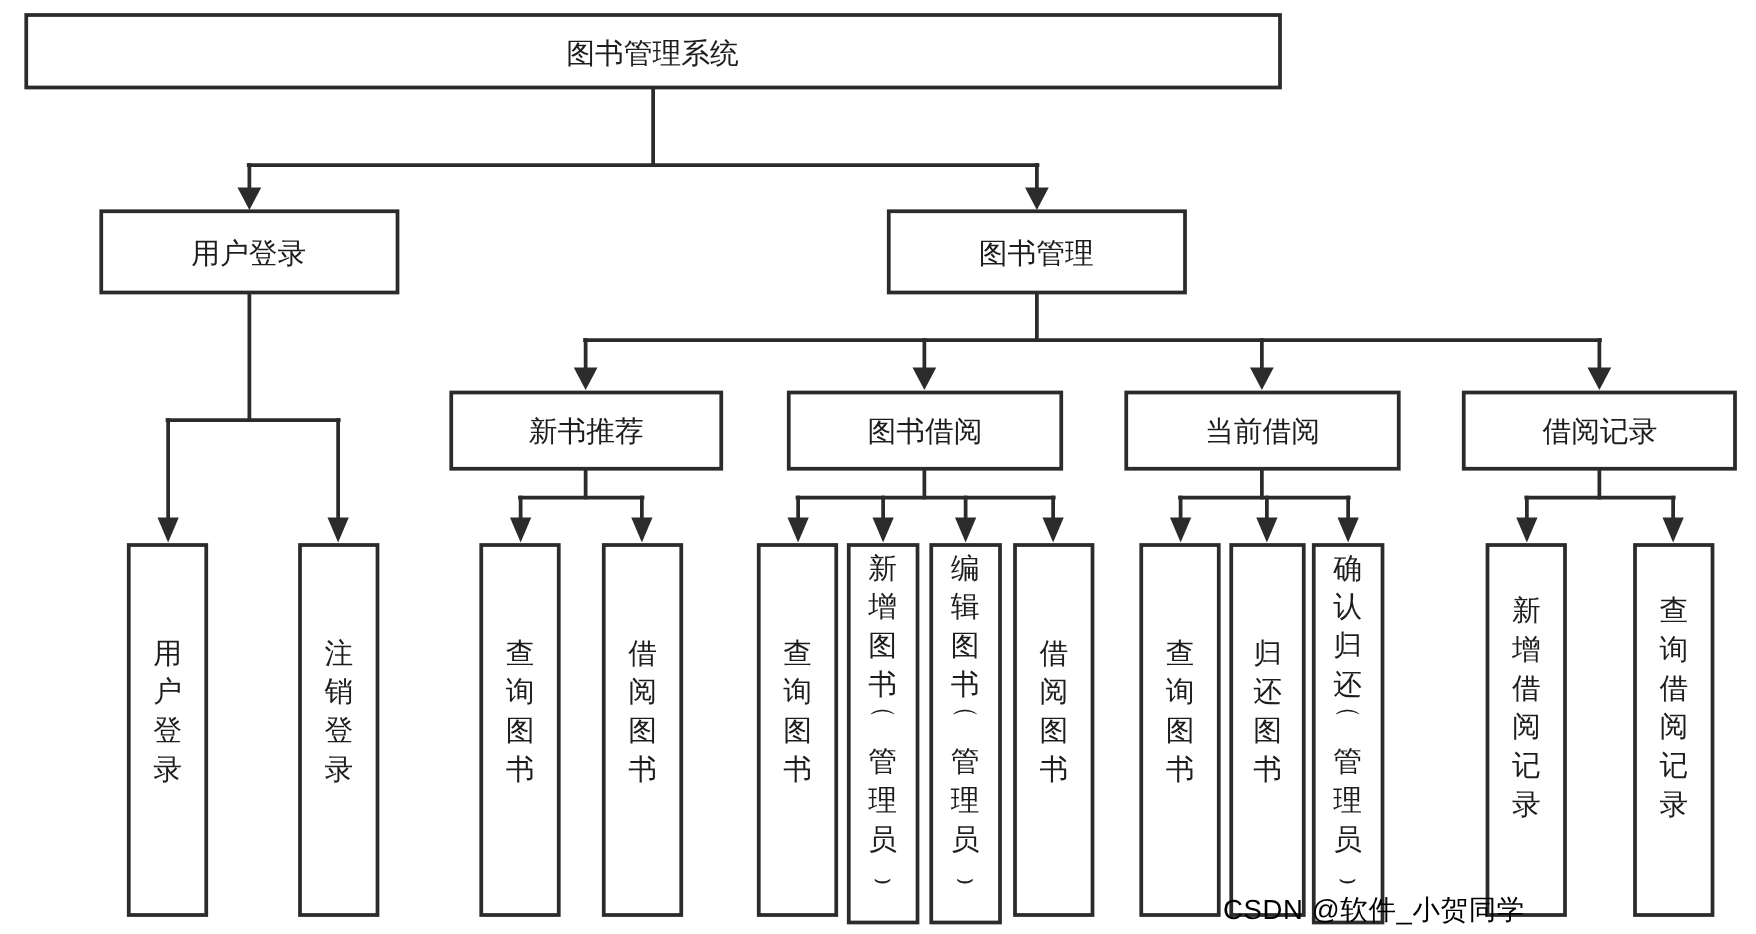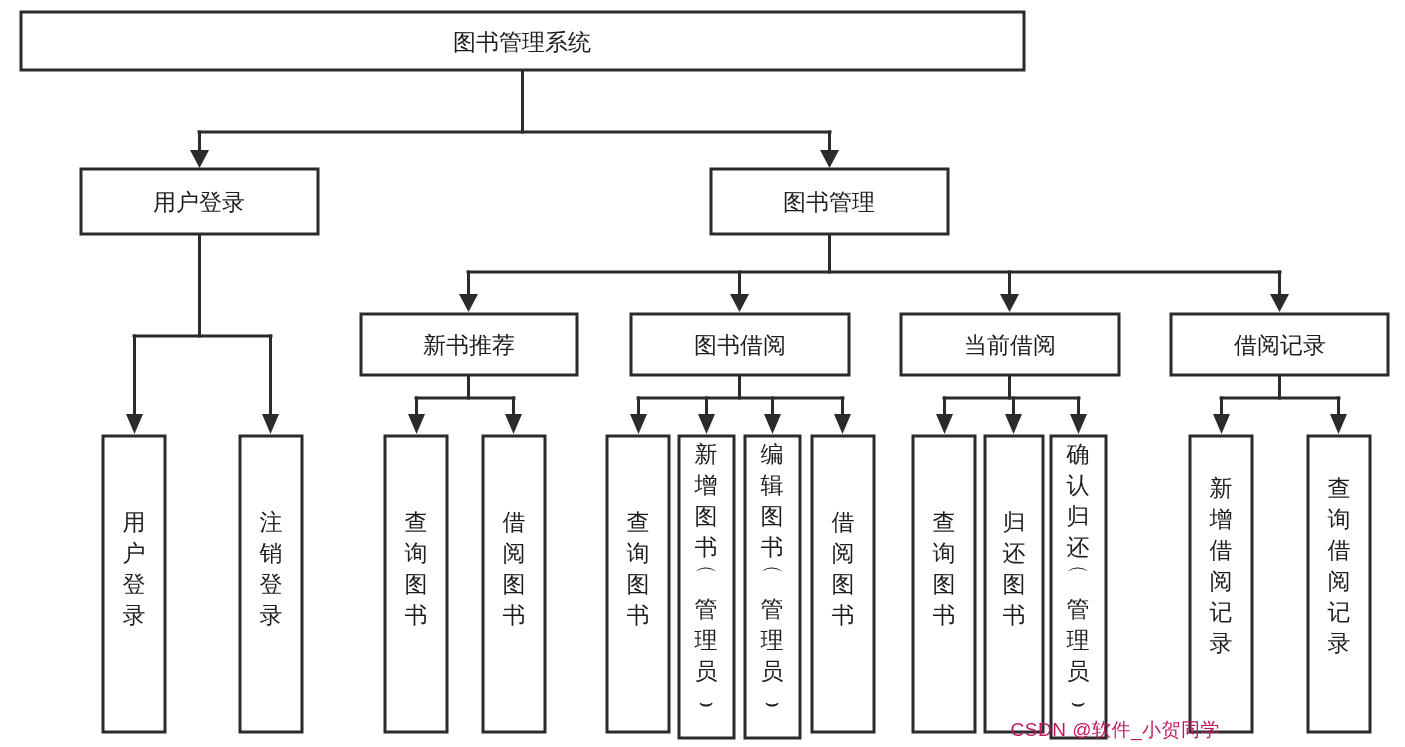--- a/index.html
+++ b/index.html
@@ -52,22 +52,22 @@
     font-family: "Liberation Sans", "DejaVu Sans", sans-serif;
     font-size: 23px;
     fill: #1d1d1d;
     text-anchor: middle;
   }
   .watermark {
     position: absolute;
     right: 8px;
     bottom: 4px;
     font-family: "Liberation Sans", "DejaVu Sans", sans-serif;
-    font-size: 19px;
-    color: #be185d;
+    font-size: 22px;
+    color: #000000;
     white-space: nowrap;
     letter-spacing: 0.5px;
   }
 </style>
 </head>
 <body>
 
 <div id="diagram-root">
 
   <svg class="diagram" viewBox="0 0 1405 747" xmlns="http://www.w3.org/2000/svg">

